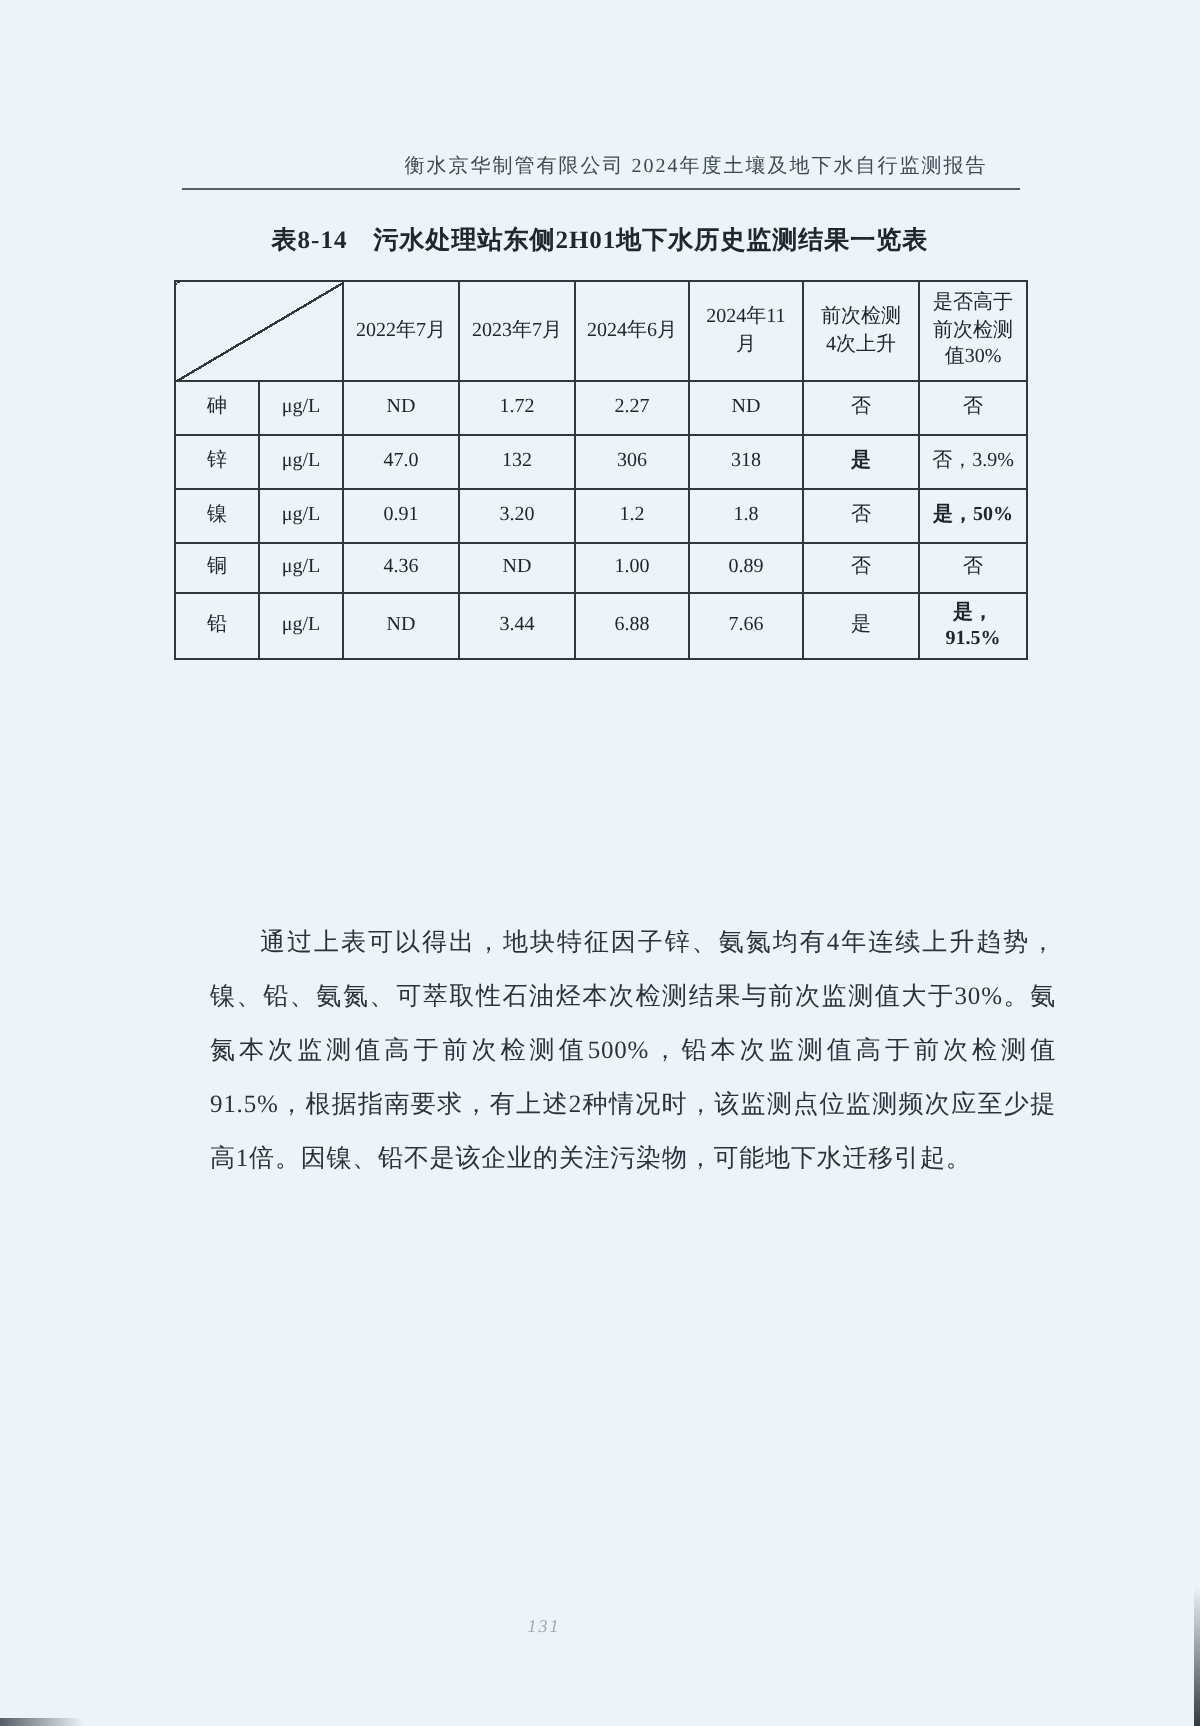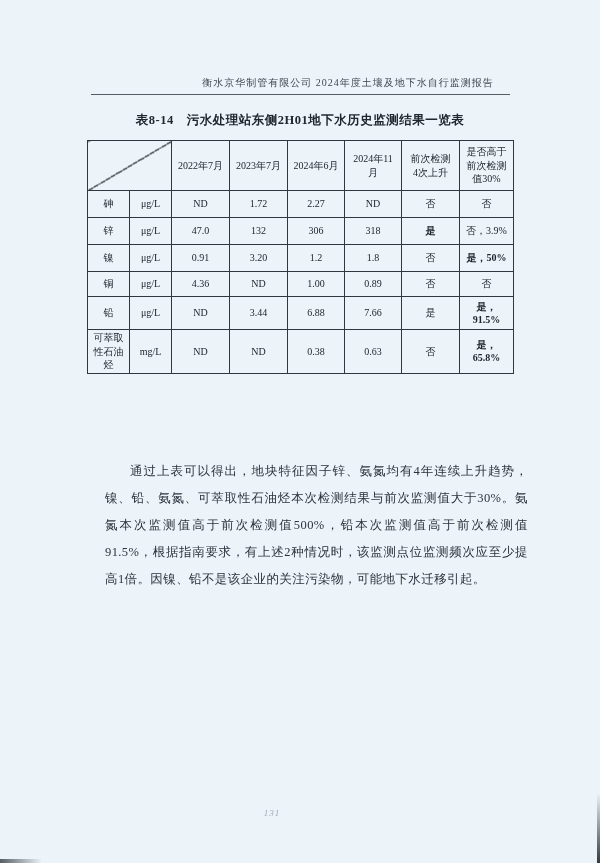--- a/index.html
+++ b/index.html
@@ -144,33 +144,20 @@
           <td>铅</td>
           <td class="unit">μg/L</td>
           <td>ND</td>
           <td>3.44</td>
           <td>6.88</td>
           <td>7.66</td>
           <td>是</td>
           <td class="b">是，
 91.5%</td>
         </tr>
-        <tr style="height: 43px;">
-          <td>可萃取
-性石油
-烃</td>
-          <td class="unit">mg/L</td>
-          <td>ND</td>
-          <td>ND</td>
-          <td>0.38</td>
-          <td>0.63</td>
-          <td>否</td>
-          <td class="b">是，
-65.8%</td>
-        </tr>
       </tbody>
   </table>
 </div>
 
 <div class="body-paragraph">通过上表可以得出，地块特征因子锌、氨氮均有4年连续上升趋势，镍、铅、氨氮、可萃取性石油烃本次检测结果与前次监测值大于30%。氨氮本次监测值高于前次检测值500%，铅本次监测值高于前次检测值91.5%，根据指南要求，有上述2种情况时，该监测点位监测频次应至少提高1倍。因镍、铅不是该企业的关注污染物，可能地下水迁移引起。</div>
 
 <div class="page-number">131</div>
 
 <div class="edge-shadow-right"></div>
 <div class="edge-shadow-bottom-left"></div>

